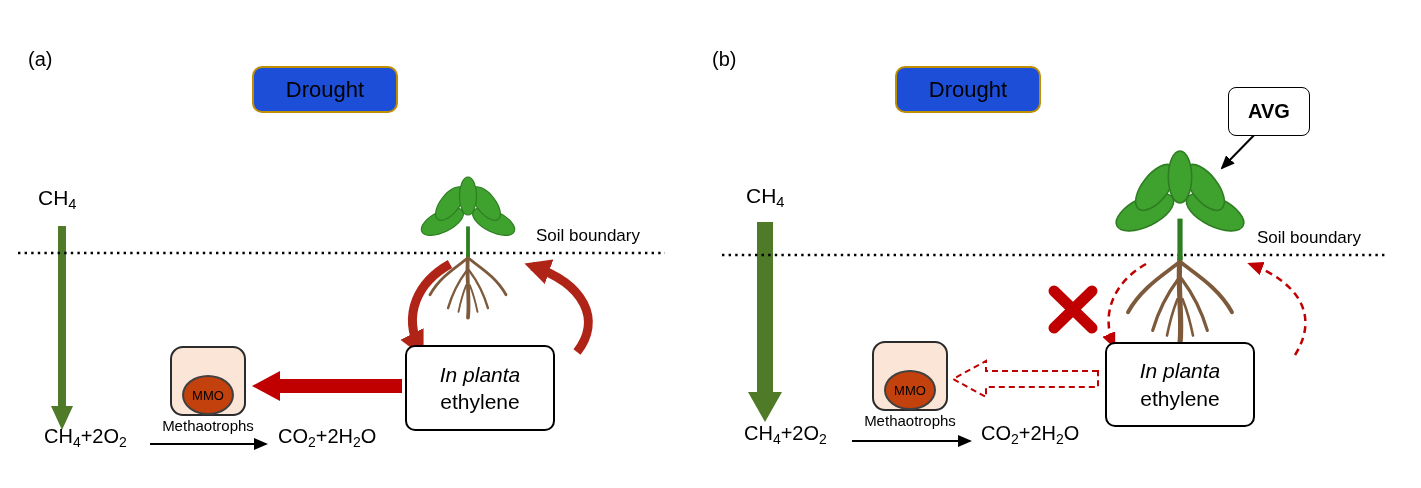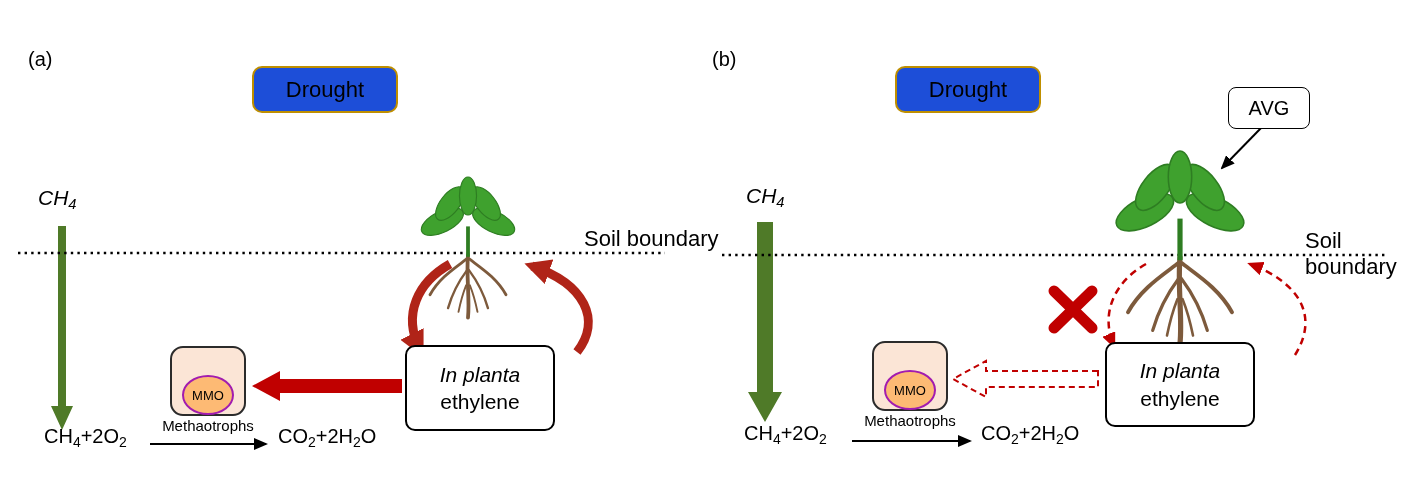--- a/index.html
+++ b/index.html
@@ -16,22 +16,22 @@
     overflow: hidden;
   }
   svg.art {
     position: absolute;
     inset: 0;
     width: 1421px;
     height: 488px;
   }
   .abs { position: absolute; }
   .panel-label { font-size: 20px; }
-  .ch4-label { font-size: 21px; font-style: italic; }
-  .soil-label { font-size: 22px; margin-left: 48px; }
+  .ch4-label { font-size: 21px; }
+  .soil-label { font-size: 17px; }
   .rxn-label { font-size: 20px; text-align: center; }
   .methano-label { font-size: 15px; text-align: center; }
   sub { font-size: 70%; vertical-align: -0.28em; line-height: 0; }
   .badge {
     background: #1d4ed8;
     border: 2px solid #BF8F00;
     border-radius: 10px;
     display: flex; align-items: center; justify-content: center;
     font-size: 22px;
   }
@@ -54,22 +54,22 @@
     font-size: 20px;
   }
   .mmo-box {
     background: #FBE5D6;
     border: 2px solid #2b2b2b;
     border-radius: 13px;
     display: flex; align-items: center; justify-content: center;
   }
   .mmo-ell {
     width: 52px; height: 40px;
-    background: #fdba74;
-    border: 2px solid #a21caf;
+    background: #c2410c;
+    border: 2px solid #404040;
     border-radius: 50%;
     display: flex; align-items: center; justify-content: center;
     font-size: 13px;
     margin-top: 28px;
   }
 </style>
 </head>
 <body>
 
 <div class="canvas">
@@ -158,21 +158,21 @@
 
   <div class="abs whitebox eth-box" style="left:405px; top:345px; width:150px; height:86px;">
     <div class="eth-line1">In planta</div>
     <div>ethylene</div>
   </div>
 
   <div class="abs panel-label" style="left:712px; top:48px;">(b)</div>
 
   <div class="abs badge" style="left:895px; top:66px; width:146px; height:47px;">Drought</div>
 
-  <div class="abs whitebox avg-box" style="left:1228px; top:87px; width:82px; height:42px;">AVG</div>
+  <div class="abs whitebox avg-box" style="left:1228px; top:87px; width:82px; height:49px;font-weight:bold;">AVG</div>
 
   <div class="abs ch4-label" style="left:746px; top:184px;">
     <span>CH</span><sub>4</sub>
   </div>
 
   <div class="abs soil-label" style="left:1257px; top:228px;">Soil boundary</div>
 
   <div class="abs mmo-box" style="left:872px; top:341px; width:76px; height:70px;">
     <div class="mmo-ell">MMO</div>
   </div>

